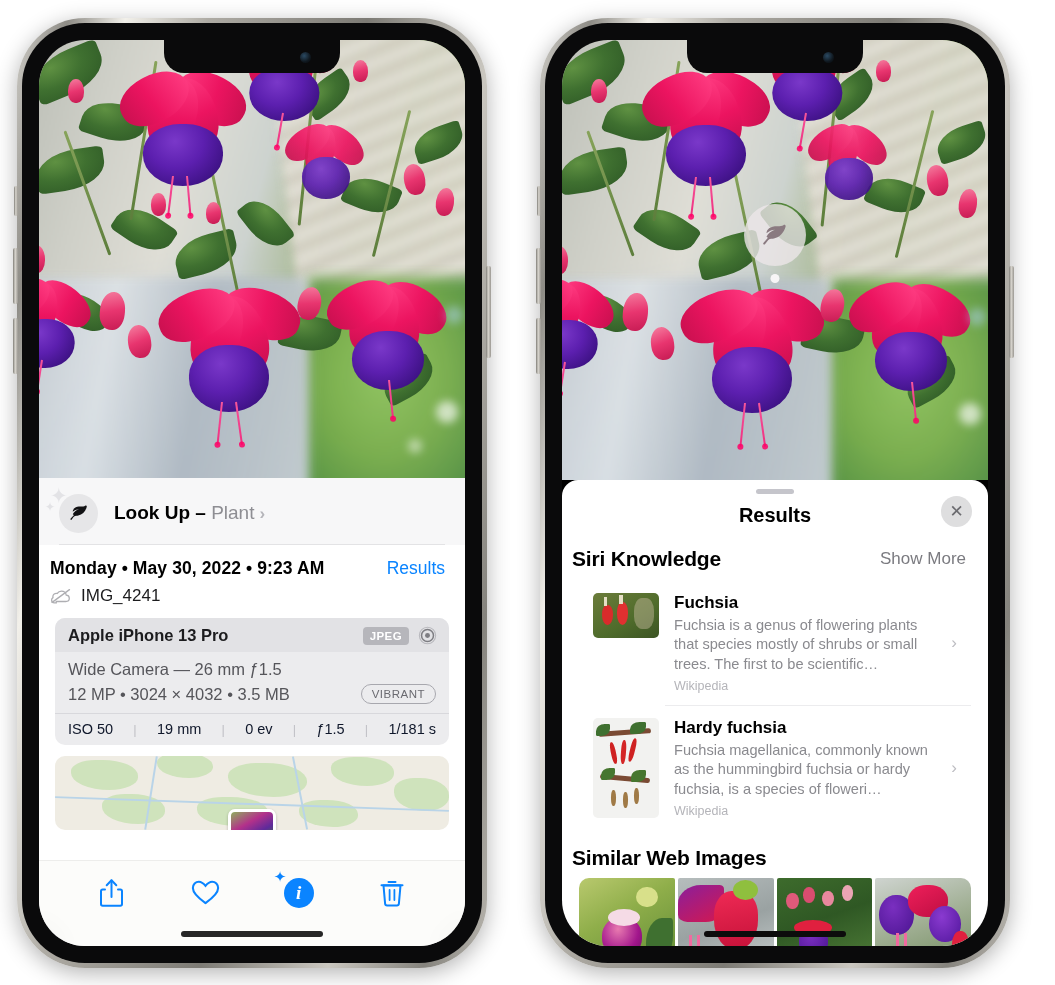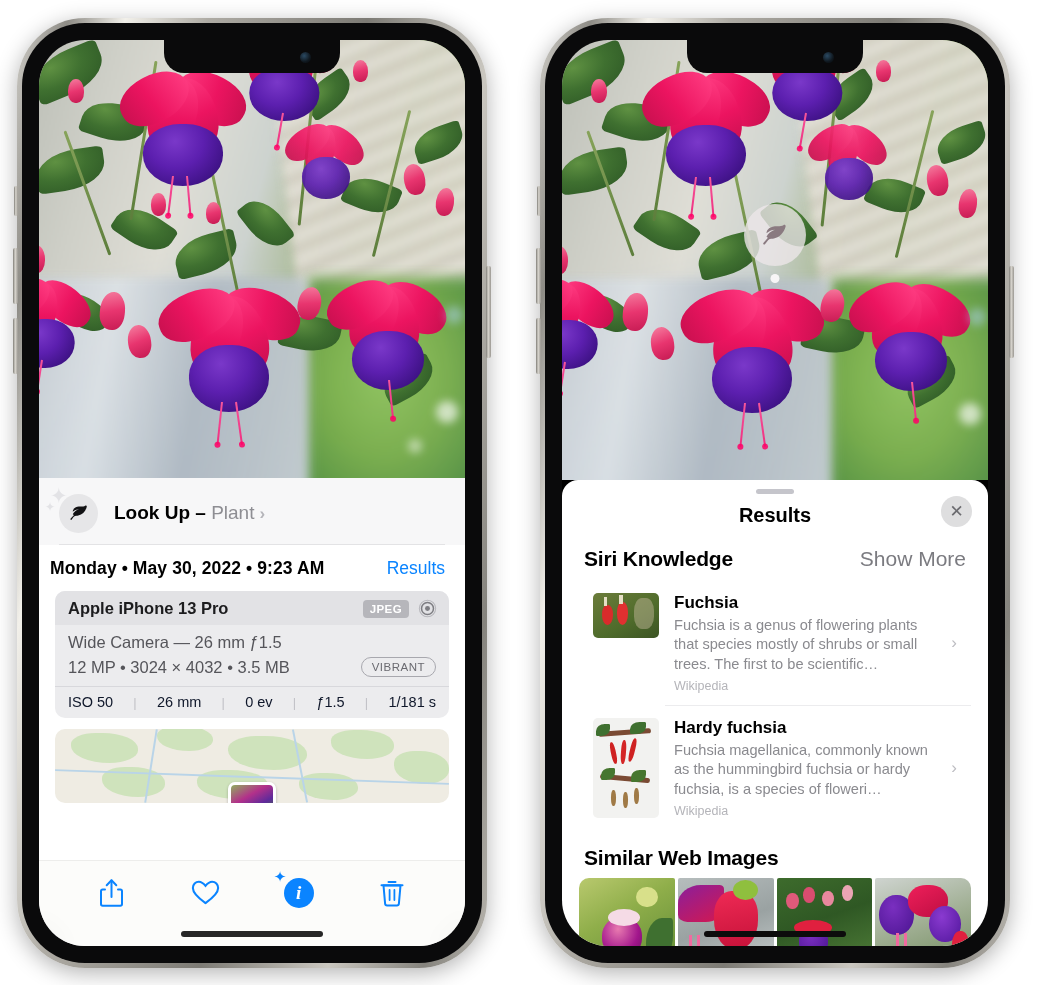--- a/index.html
+++ b/index.html
@@ -254,24 +254,24 @@
   .rhead { position:relative; height: 42px; display:flex; align-items:center; justify-content:center; }
   .rtitle { font-size:20px; font-weight:700; color:#000; }
   .close-btn {
     position:absolute; right:16px; top:2px;
     width:31px; height:31px; border-radius:50%; background:#dededf;
     display:flex; align-items:center; justify-content:center;
     color:#6c6c70; font-size:17px;
   }
   .sect-head {
     display:flex; align-items:center; justify-content:space-between;
-    padding: 11px 22px 9px 22px;
+    padding: 11px 22px 9px 10px;
   }
   .sect-title { font-size:21px; font-weight:700; color:#000; letter-spacing:-.2px; }
-  .show-more { font-size:21px; color:#7b7b80; }
+  .show-more { font-size:17px; color:#7b7b80; }
 
   .cards {
     margin: 0 17px; background:#fff; border-radius:13px; overflow:hidden;
   }
   .kcard { display:flex; padding: 13px 14px 12px 14px; position:relative; }
   .kcard + .kcard .kinner-line {
     position:absolute; left:86px; right:0; top:0; height:1px; background:#ececee;
   }
   .kthumb { flex:0 0 auto; border-radius:5px; overflow:hidden; position:relative; }
   .kthumb.t1 { width:66px; height:45px; background:linear-gradient(150deg,#6b7c3a,#4e6b2b 60%,#3c5424); }
@@ -437,20 +437,29 @@
             </div>
           </div>
           <div class="divider"></div>
         </div>
 
         <div class="meta-block">
           <div class="meta-line1">
             <span class="meta-date">Monday • May 30, 2022 • 9:23 AM</span>
             <span class="adjust">Results</span>
           </div>
+          <div class="meta-line2">
+            <span>
+              <svg width="22" height="16" viewBox="0 0 26 18">
+                <path d="M7.4 15.5h11.3c2.3 0 4.1-1.7 4.1-3.8 0-2-1.6-3.6-3.6-3.7-.4-2.7-2.8-4.7-5.7-4.7-2.1 0-3.9 1-4.9 2.6-.3-.1-.6-.1-.9-.1-2.3 0-4.3 1.8-4.3 4.1 0 .4 0 .7.1 1-1 .6-1.6 1.6-1.6 2.8 0 1.9 1.5 3.4 3.4 3.4h2.1z" fill="none" stroke="#aeaeb2" stroke-width="1.5"></path>
+                <line x1="2.5" y1="16.5" x2="23" y2="1.5" stroke="#aeaeb2" stroke-width="1.6" stroke-linecap="round"></line>
+              </svg>
+            </span>
+            <span class="meta-file">IMG_4241</span>
+          </div>
         </div>
 
         <div class="exif-card">
           <div class="exif-head">
             <span class="exif-device">Apple iPhone 13 Pro</span>
             <span class="exif-head-right">
               <span class="pill-jpeg">JPEG</span>
               <span class="lens-icon">
                 <svg width="19" height="19" viewBox="0 0 20 20">
                   <circle cx="10" cy="10" r="8.6" fill="none" stroke="#b9b9be" stroke-width="1.1"></circle>
@@ -463,21 +472,21 @@
           <div class="exif-body">
             <div class="exif-lens">Wide Camera — 26 mm ƒ1.5</div>
             <div class="exif-row2">
               <span class="exif-dims">12 MP • 3024 × 4032 • 3.5 MB</span>
               <span class="pill-vibrant">VIBRANT</span>
             </div>
           </div>
           <div class="exif-foot">
             <span class="v">ISO 50</span>
             <span class="sep">|</span>
-            <span class="v">26 mm</span>
+            <span class="v">19 mm</span>
             <span class="sep">|</span>
             <span class="v">0 ev</span>
             <span class="sep">|</span>
             <span class="v">ƒ1.5</span>
             <span class="sep">|</span>
             <span class="v">1/181 s</span>
           </div>
         </div>
 
         <div class="map-card">

